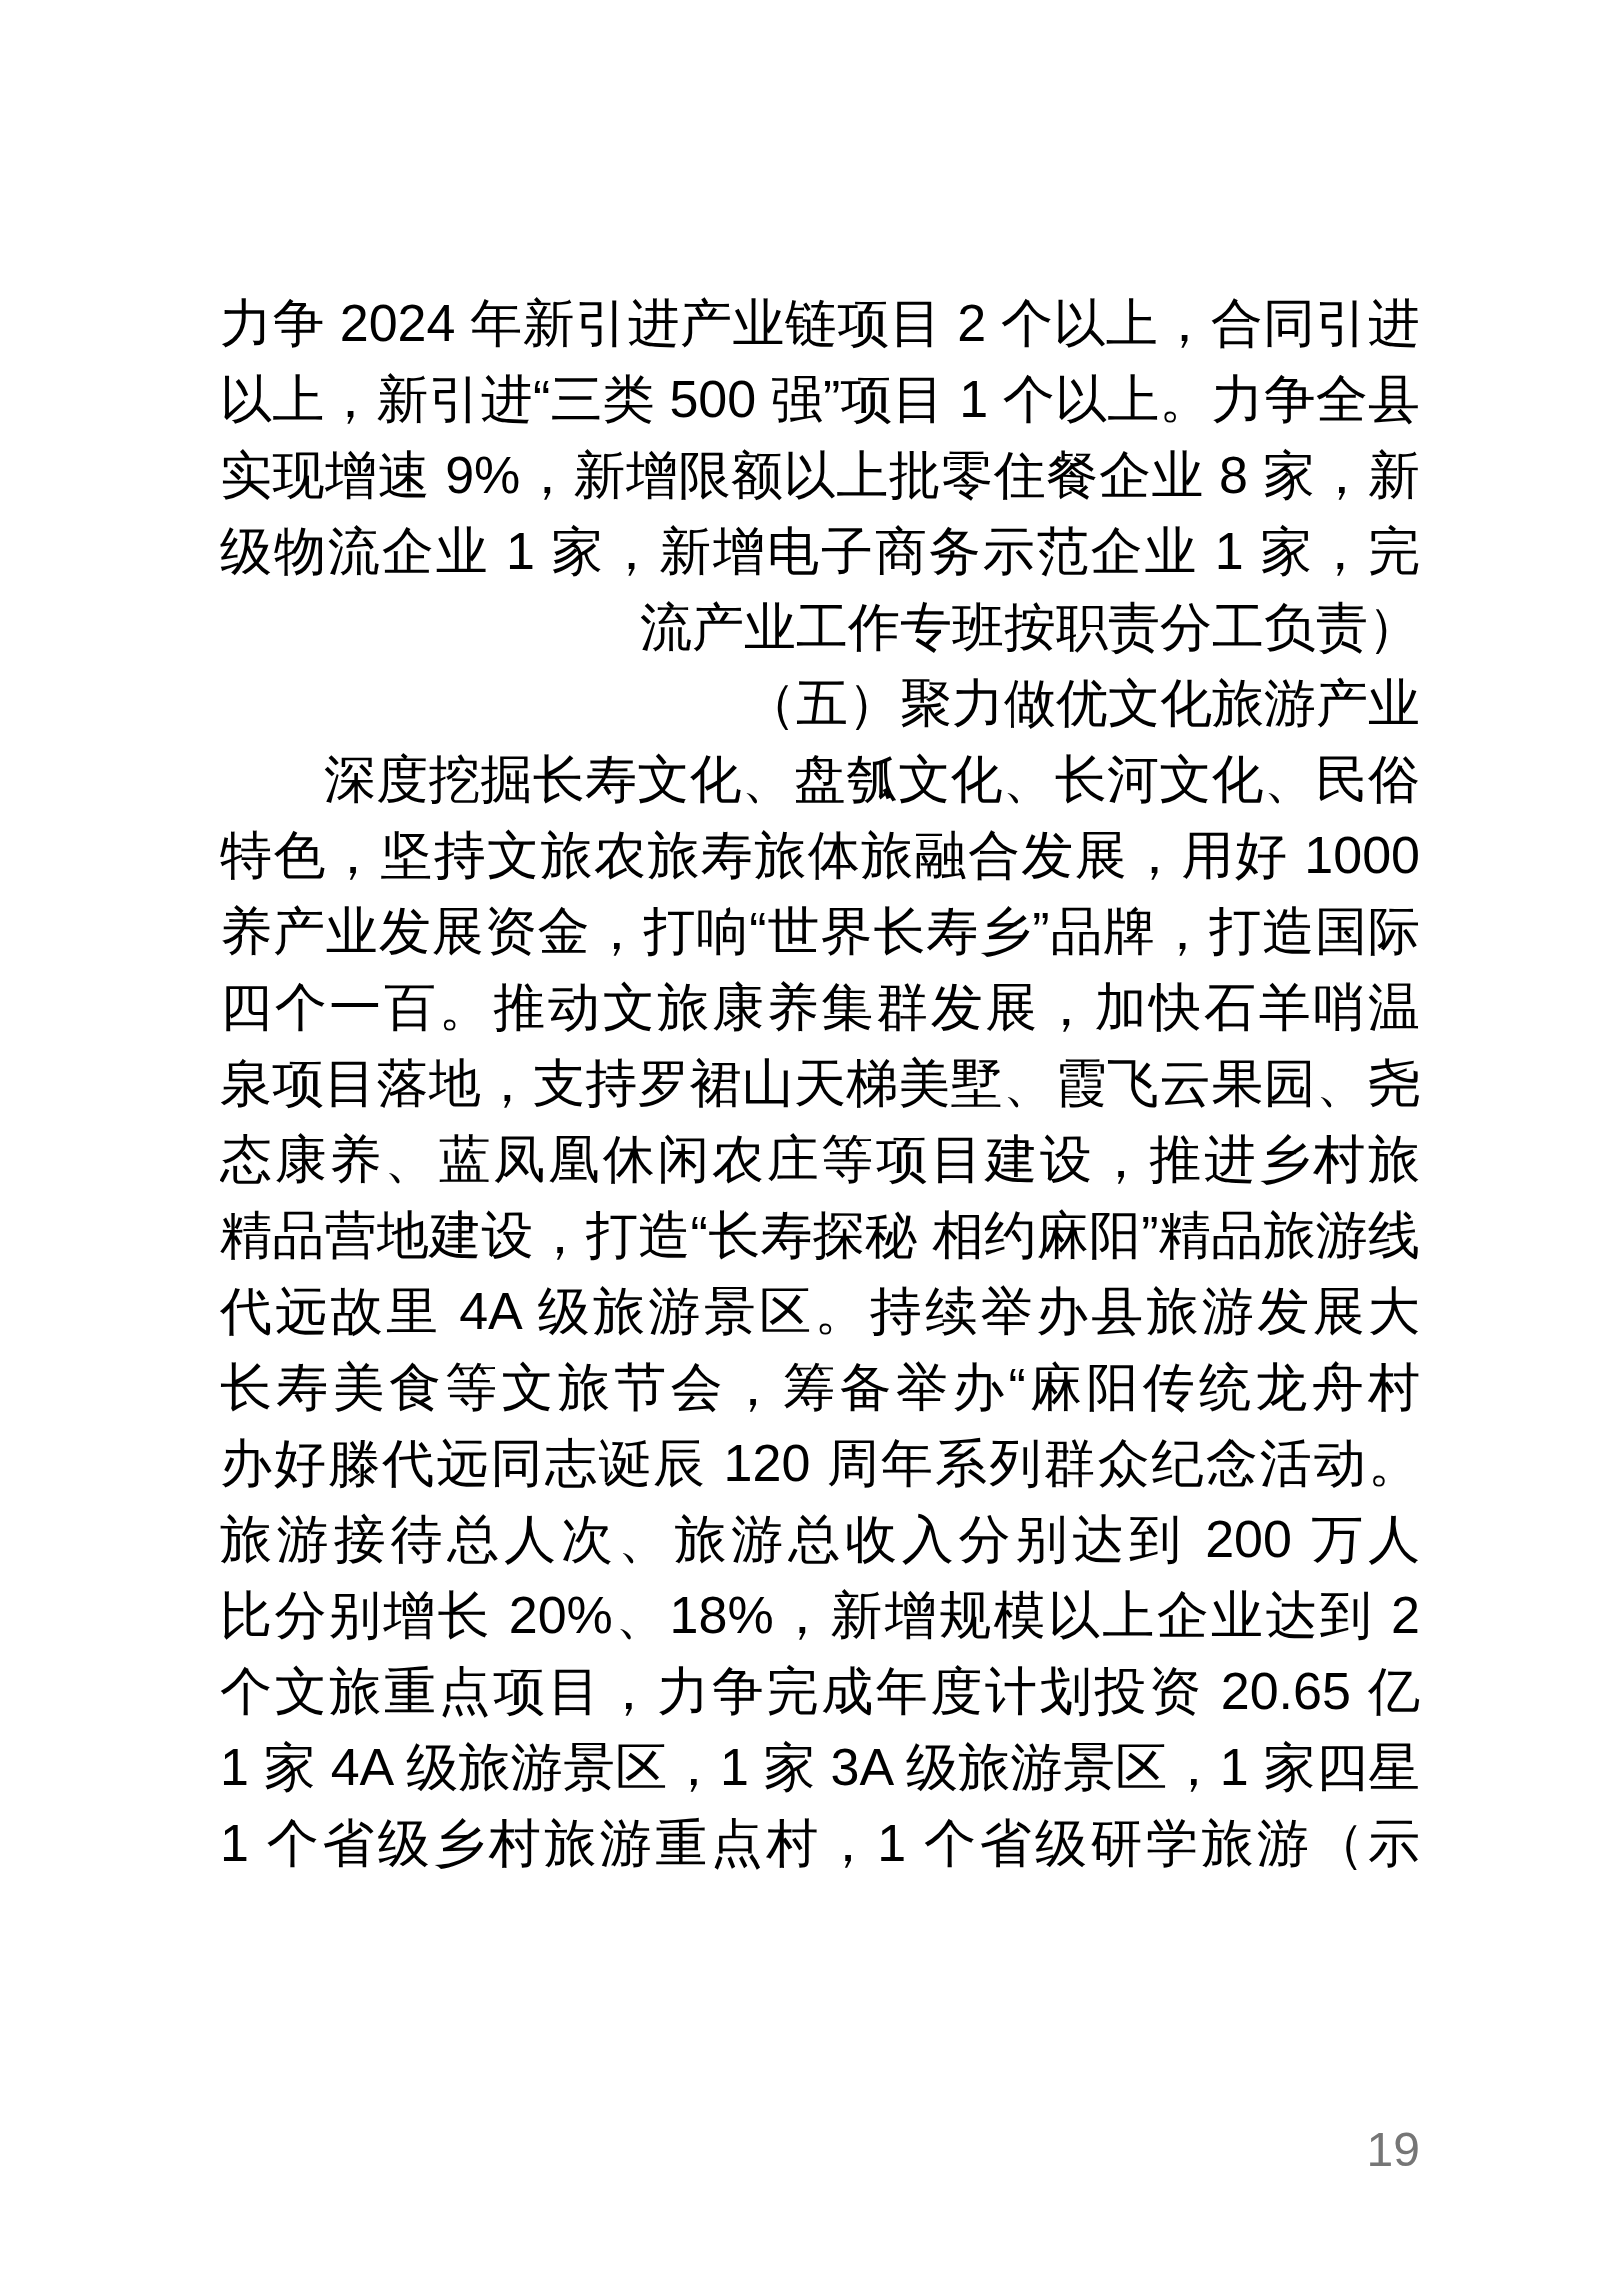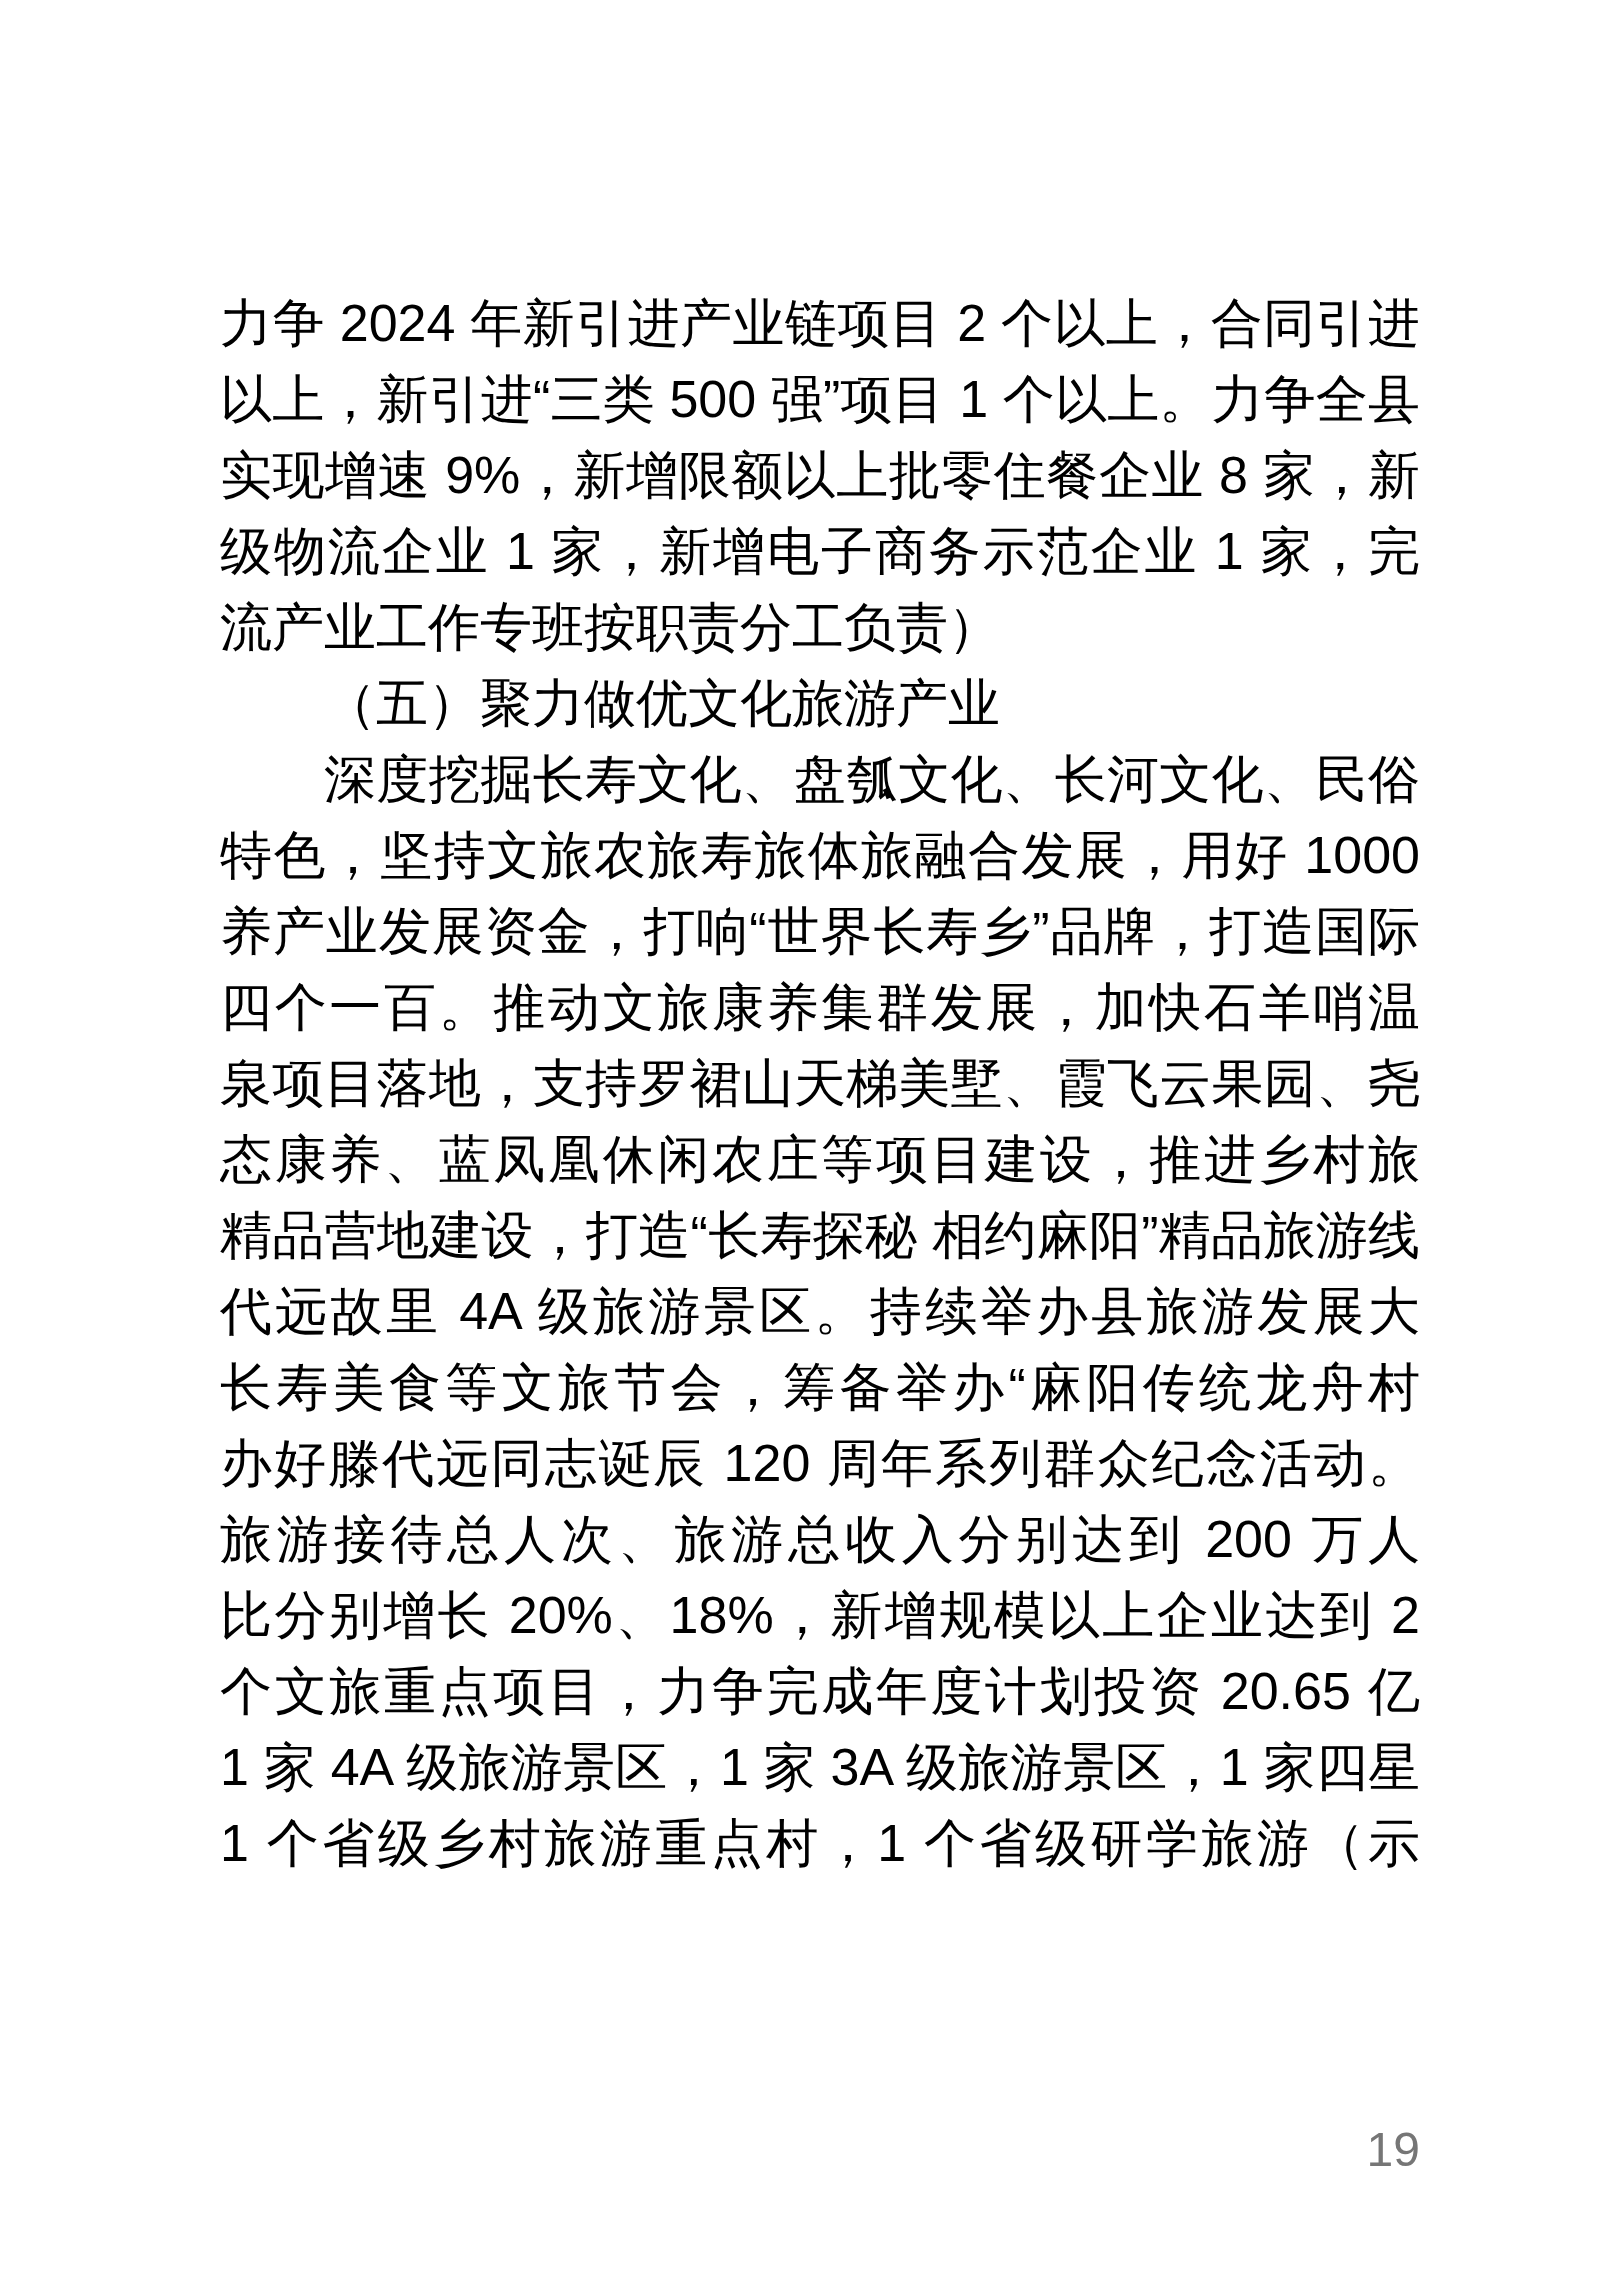--- a/index.html
+++ b/index.html
@@ -21,21 +21,21 @@
     top: 285px;
     width: 1200px;
     font-size: 52px;
     line-height: 76px;
     color: #000000;
     letter-spacing: 0;
   }
   .line {
     height: 76px;
     overflow: hidden;
-    text-align: left;
+    text-align: right;
   }
   .line.just {
     text-align: justify;
     text-align-last: justify;
   }
   .line.indent {
     text-indent: 2em;
   }
   .page-number {
     position: absolute;

